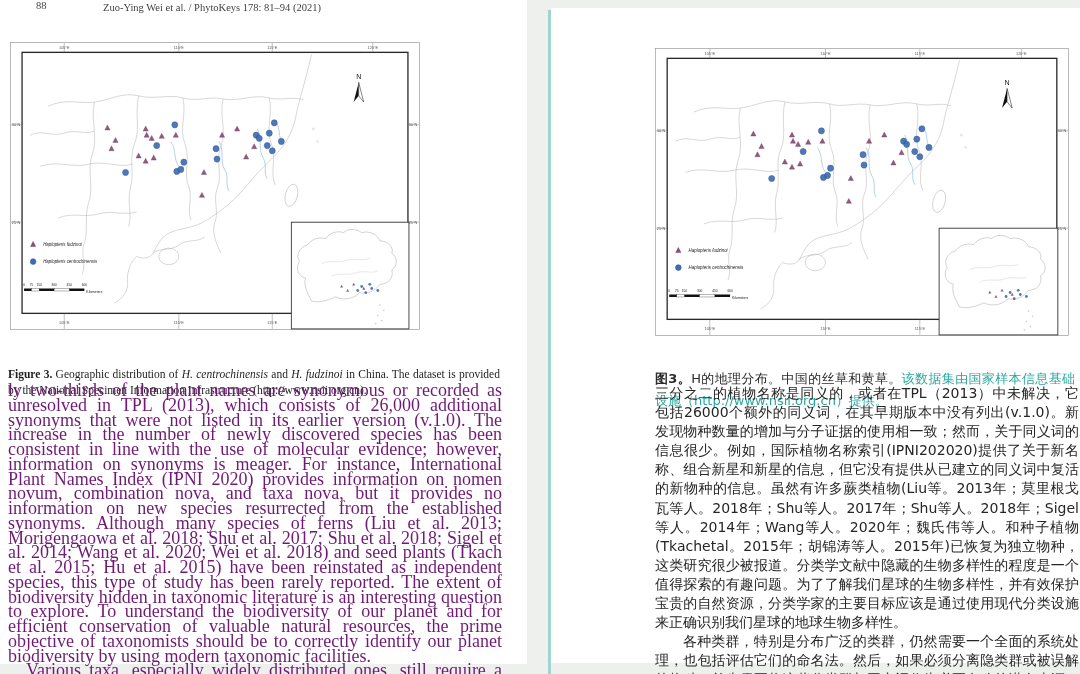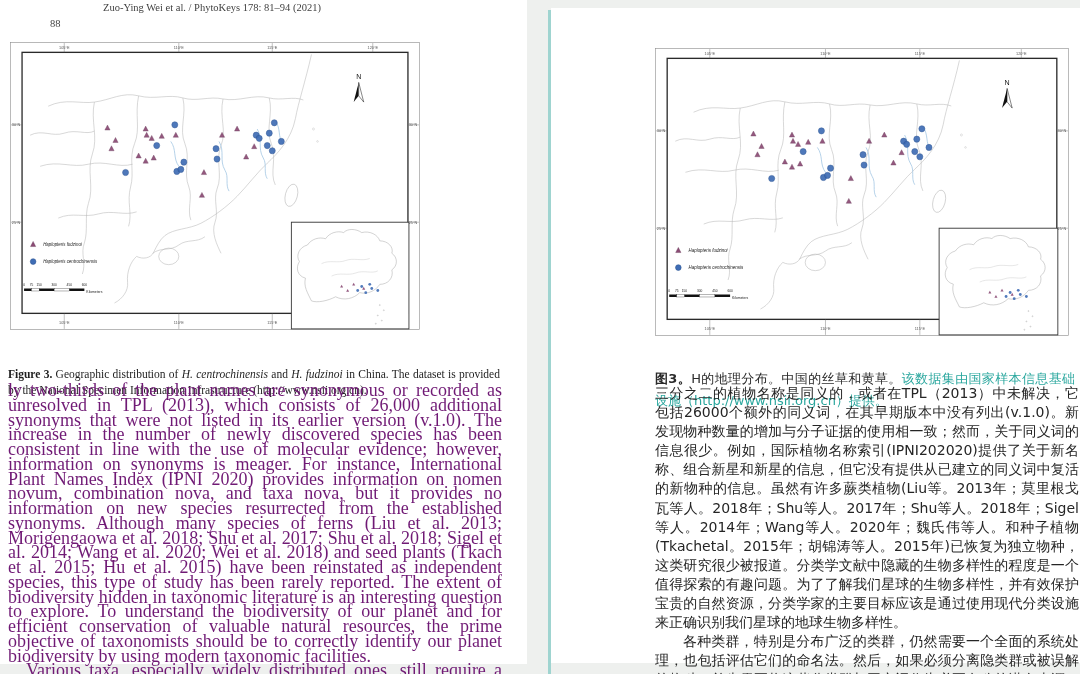--- a/index.html
+++ b/index.html
@@ -5,21 +5,21 @@
   html,body{margin:0;padding:0;}
   .canvas{position:relative;width:1080px;height:674px;background:#eef0ee;overflow:hidden;
           font-family:"Liberation Serif", serif;}
   .page{position:absolute;background:#ffffff;}
   .page-left{left:0;top:0;width:527px;height:664px;}
   .page-right{left:551px;top:8px;width:529px;height:655px;}
   .divider{position:absolute;left:548px;top:10px;width:3px;height:664px;background:#9fd4d0;}
 
   
   .runhead{position:absolute;font-size:10.5px;color:#3f3f3f;white-space:nowrap;}
-  .pagenum-left{left:36px;top:18px;margin-left:14px;}
+  .pagenum-left{left:36px;top:0;}
   .title-left{left:103px;top:2px;}
   .title-right{left:107px;top:10px;font-family:"DejaVu Sans",sans-serif;font-size:11px;color:#4a4a4a;}
 
   
   .mapbox{position:absolute;}
   .mapbox-left{left:10px;top:42px;width:410px;height:290px;}
   .mapbox-right{left:104px;top:40px;width:414px;height:290px;}
   .mapbox svg{width:100%;height:100%;display:block;}
 
   

